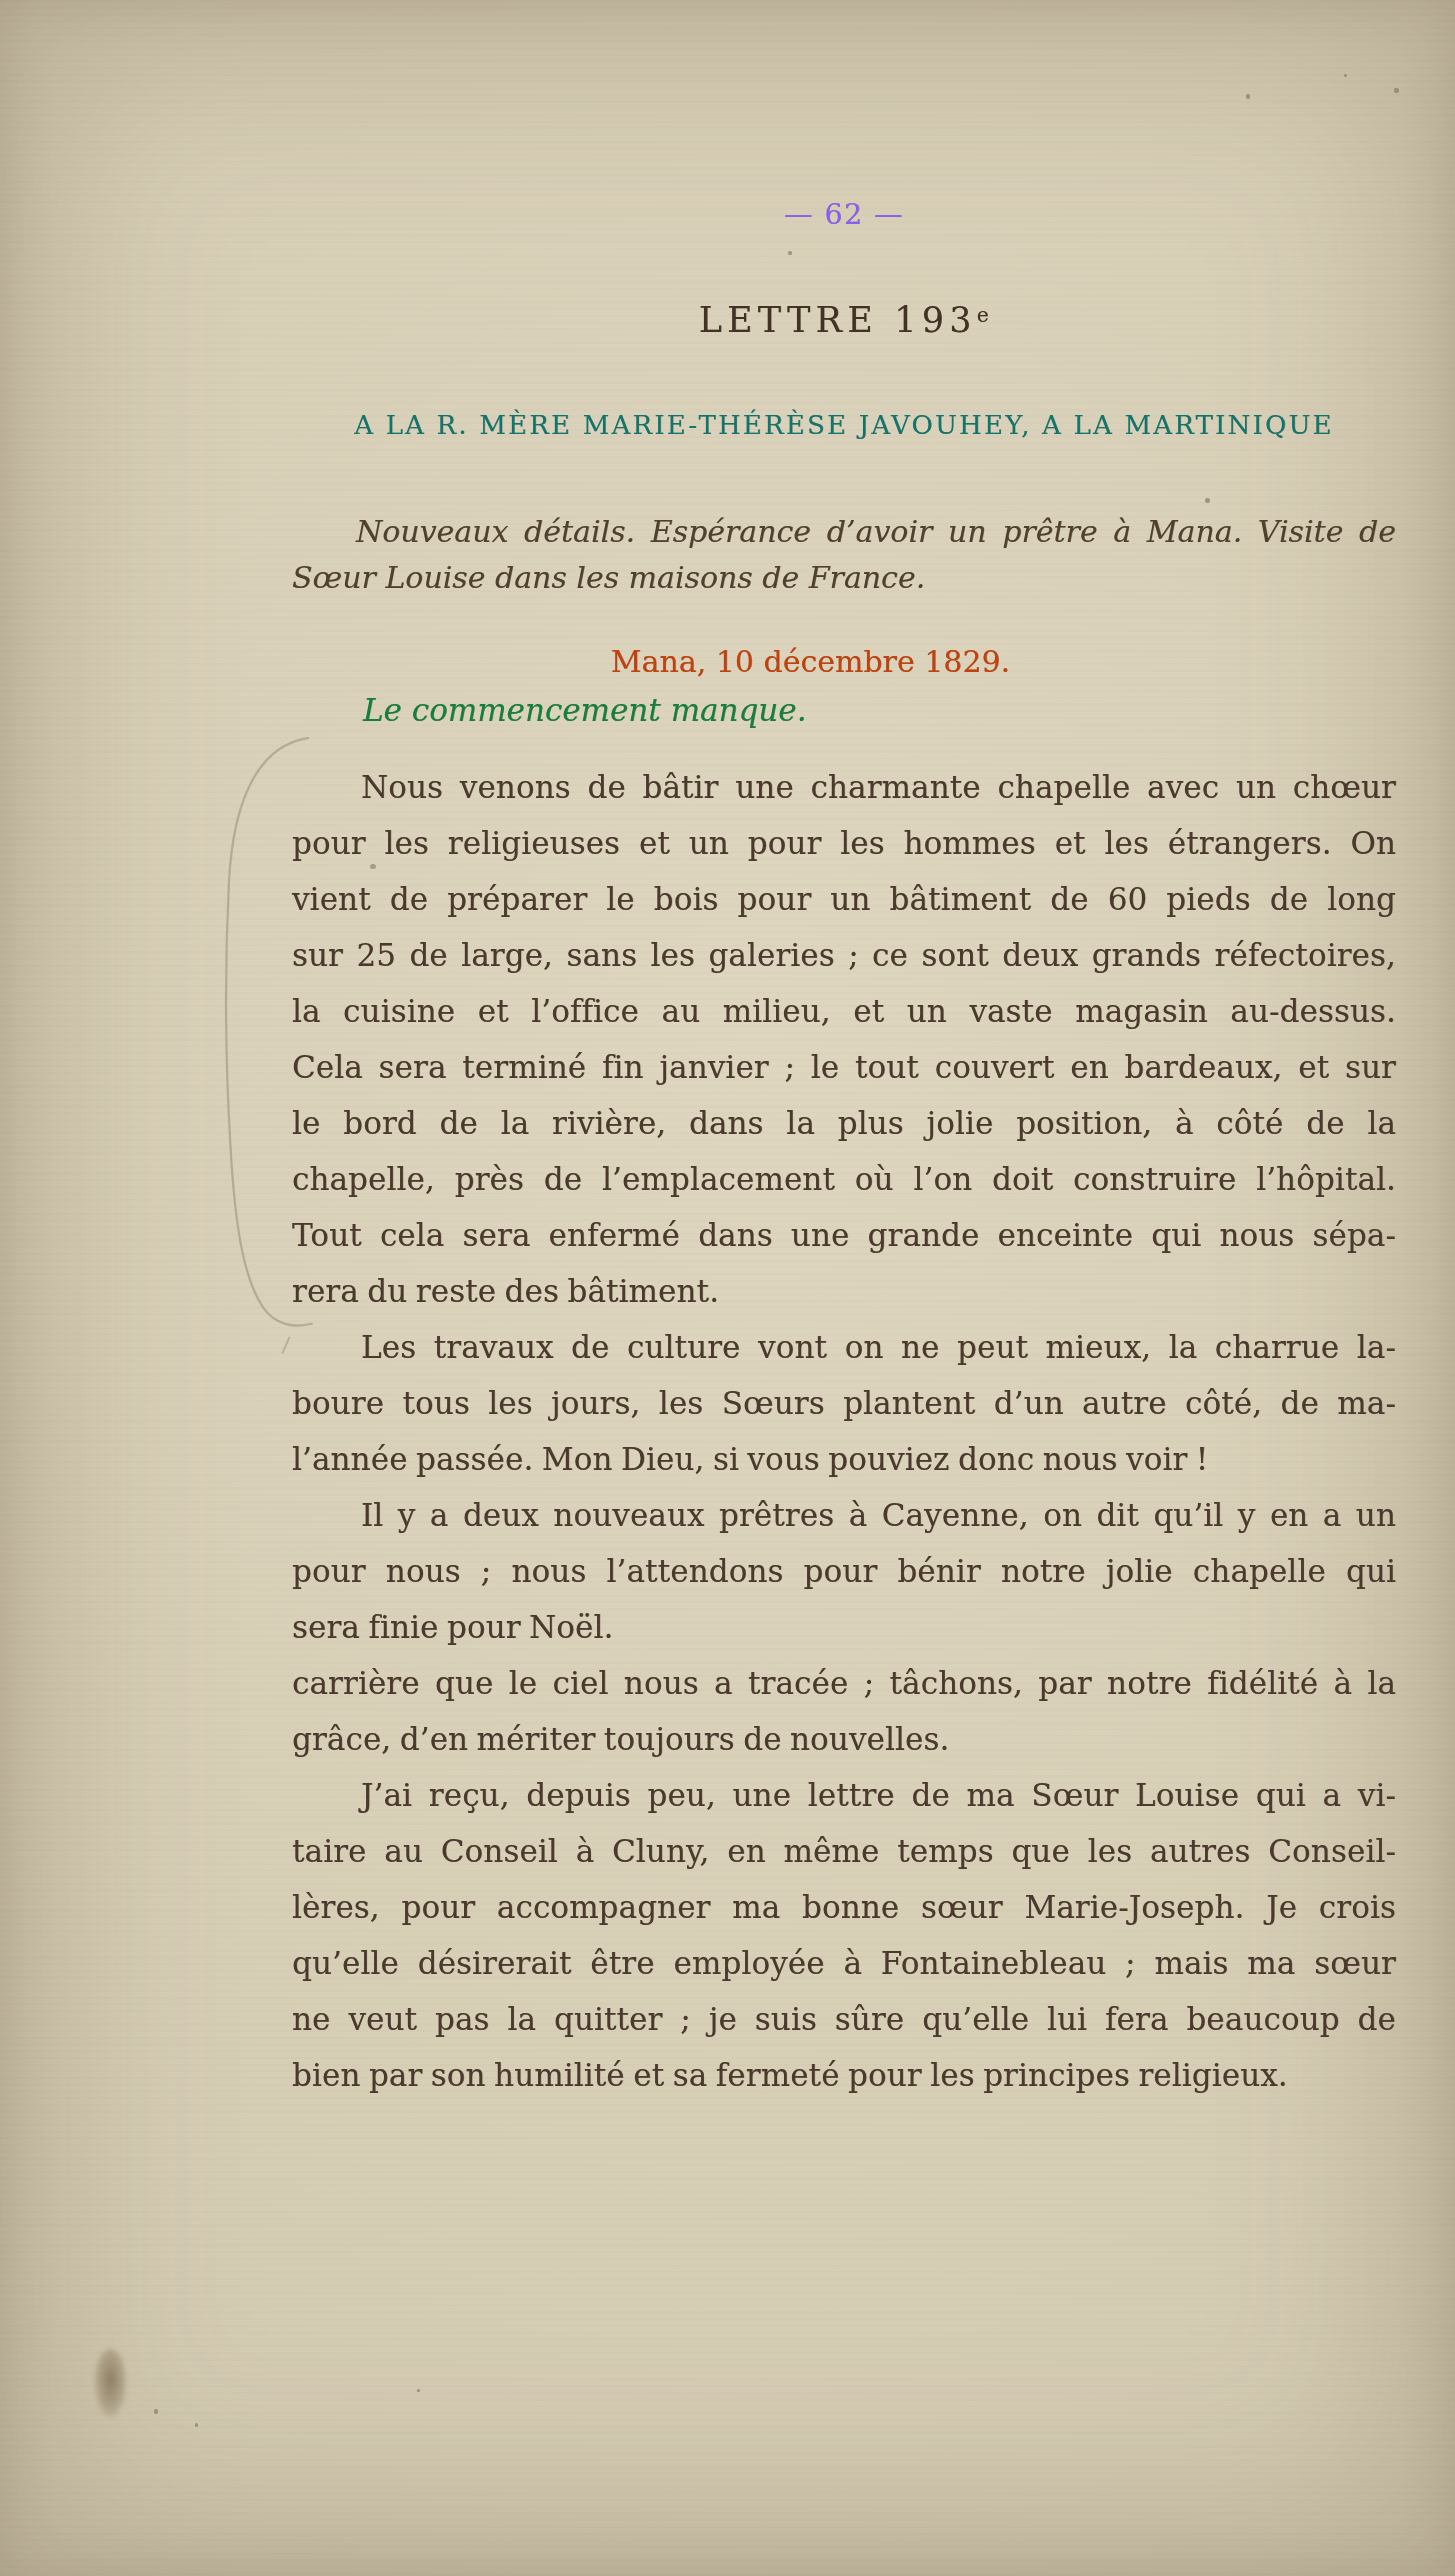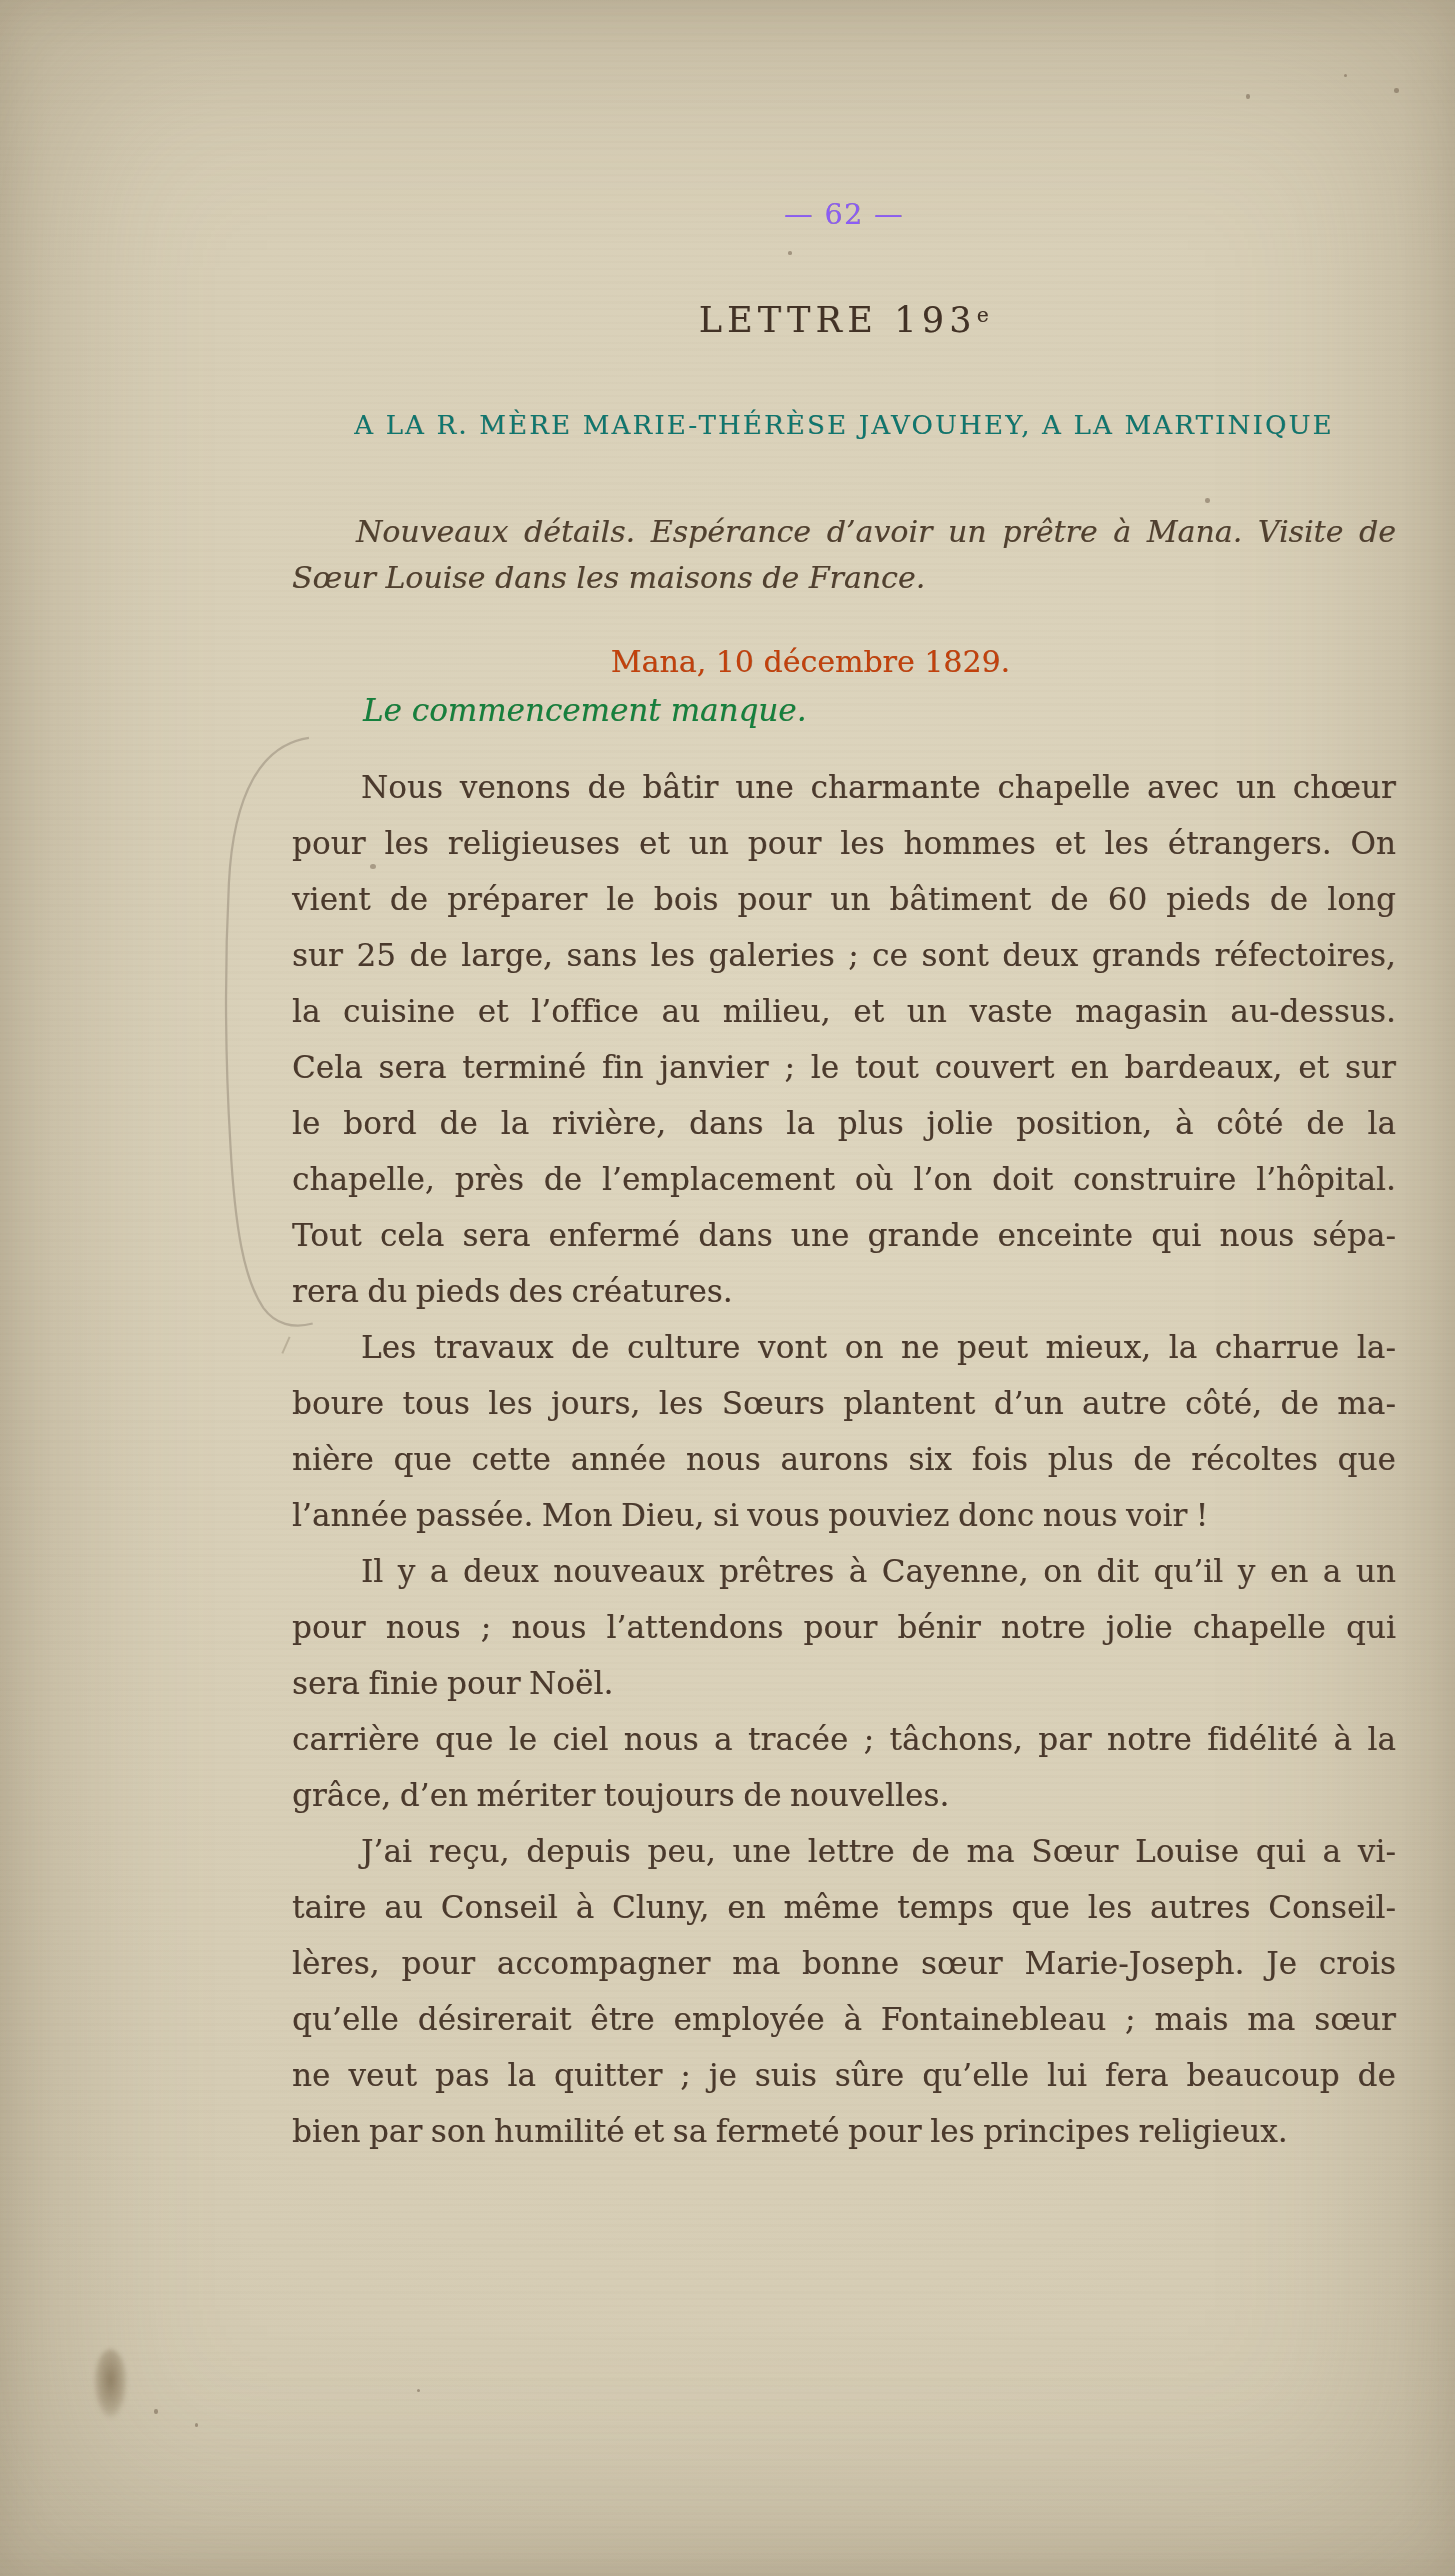--- a/index.html
+++ b/index.html
@@ -72,26 +72,25 @@
   <div>
     <div class="line jl ind">Nous venons de bâtir une charmante chapelle avec un chœur</div>
     <div class="line jl">pour les religieuses et un pour les hommes et les étrangers. On</div>
     <div class="line jl">vient de préparer le bois pour un bâtiment de 60 pieds de long</div>
     <div class="line jl">sur 25 de large, sans les galeries ; ce sont deux grands réfectoires,</div>
     <div class="line jl">la cuisine et l’office au milieu, et un vaste magasin au-dessus.</div>
     <div class="line jl">Cela sera terminé fin janvier ; le tout couvert en bardeaux, et sur</div>
     <div class="line jl">le bord de la rivière, dans la plus jolie position, à côté de la</div>
     <div class="line jl">chapelle, près de l’emplacement où l’on doit construire l’hôpital.</div>
     <div class="line jl">Tout cela sera enfermé dans une grande enceinte qui nous sépa-</div>
-    <div class="line ll">rera du pieds des créatures.</div>
+    <div class="line ll">rera du reste des bâtiment.</div>
   </div>
   <div>
     <div class="line jl ind">Les travaux de culture vont on ne peut mieux, la charrue la-</div>
     <div class="line jl">boure tous les jours, les Sœurs plantent d’un autre côté, de ma-</div>
-    <div class="line jl">nière que cette année nous aurons six fois plus de récoltes que</div>
     <div class="line ll">l’année passée. Mon Dieu, si vous pouviez donc nous voir !</div>
   </div>
   <div>
     <div class="line jl ind">Il y a deux nouveaux prêtres à Cayenne, on dit qu’il y en a un</div>
     <div class="line jl">pour nous ; nous l’attendons pour bénir notre jolie chapelle qui</div>
     <div class="line ll">sera finie pour Noël.</div>
   </div>
   <div>
     <div class="line jl">carrière que le ciel nous a tracée ; tâchons, par notre fidélité à la</div>
     <div class="line ll">grâce, d’en mériter toujours de nouvelles.</div>

